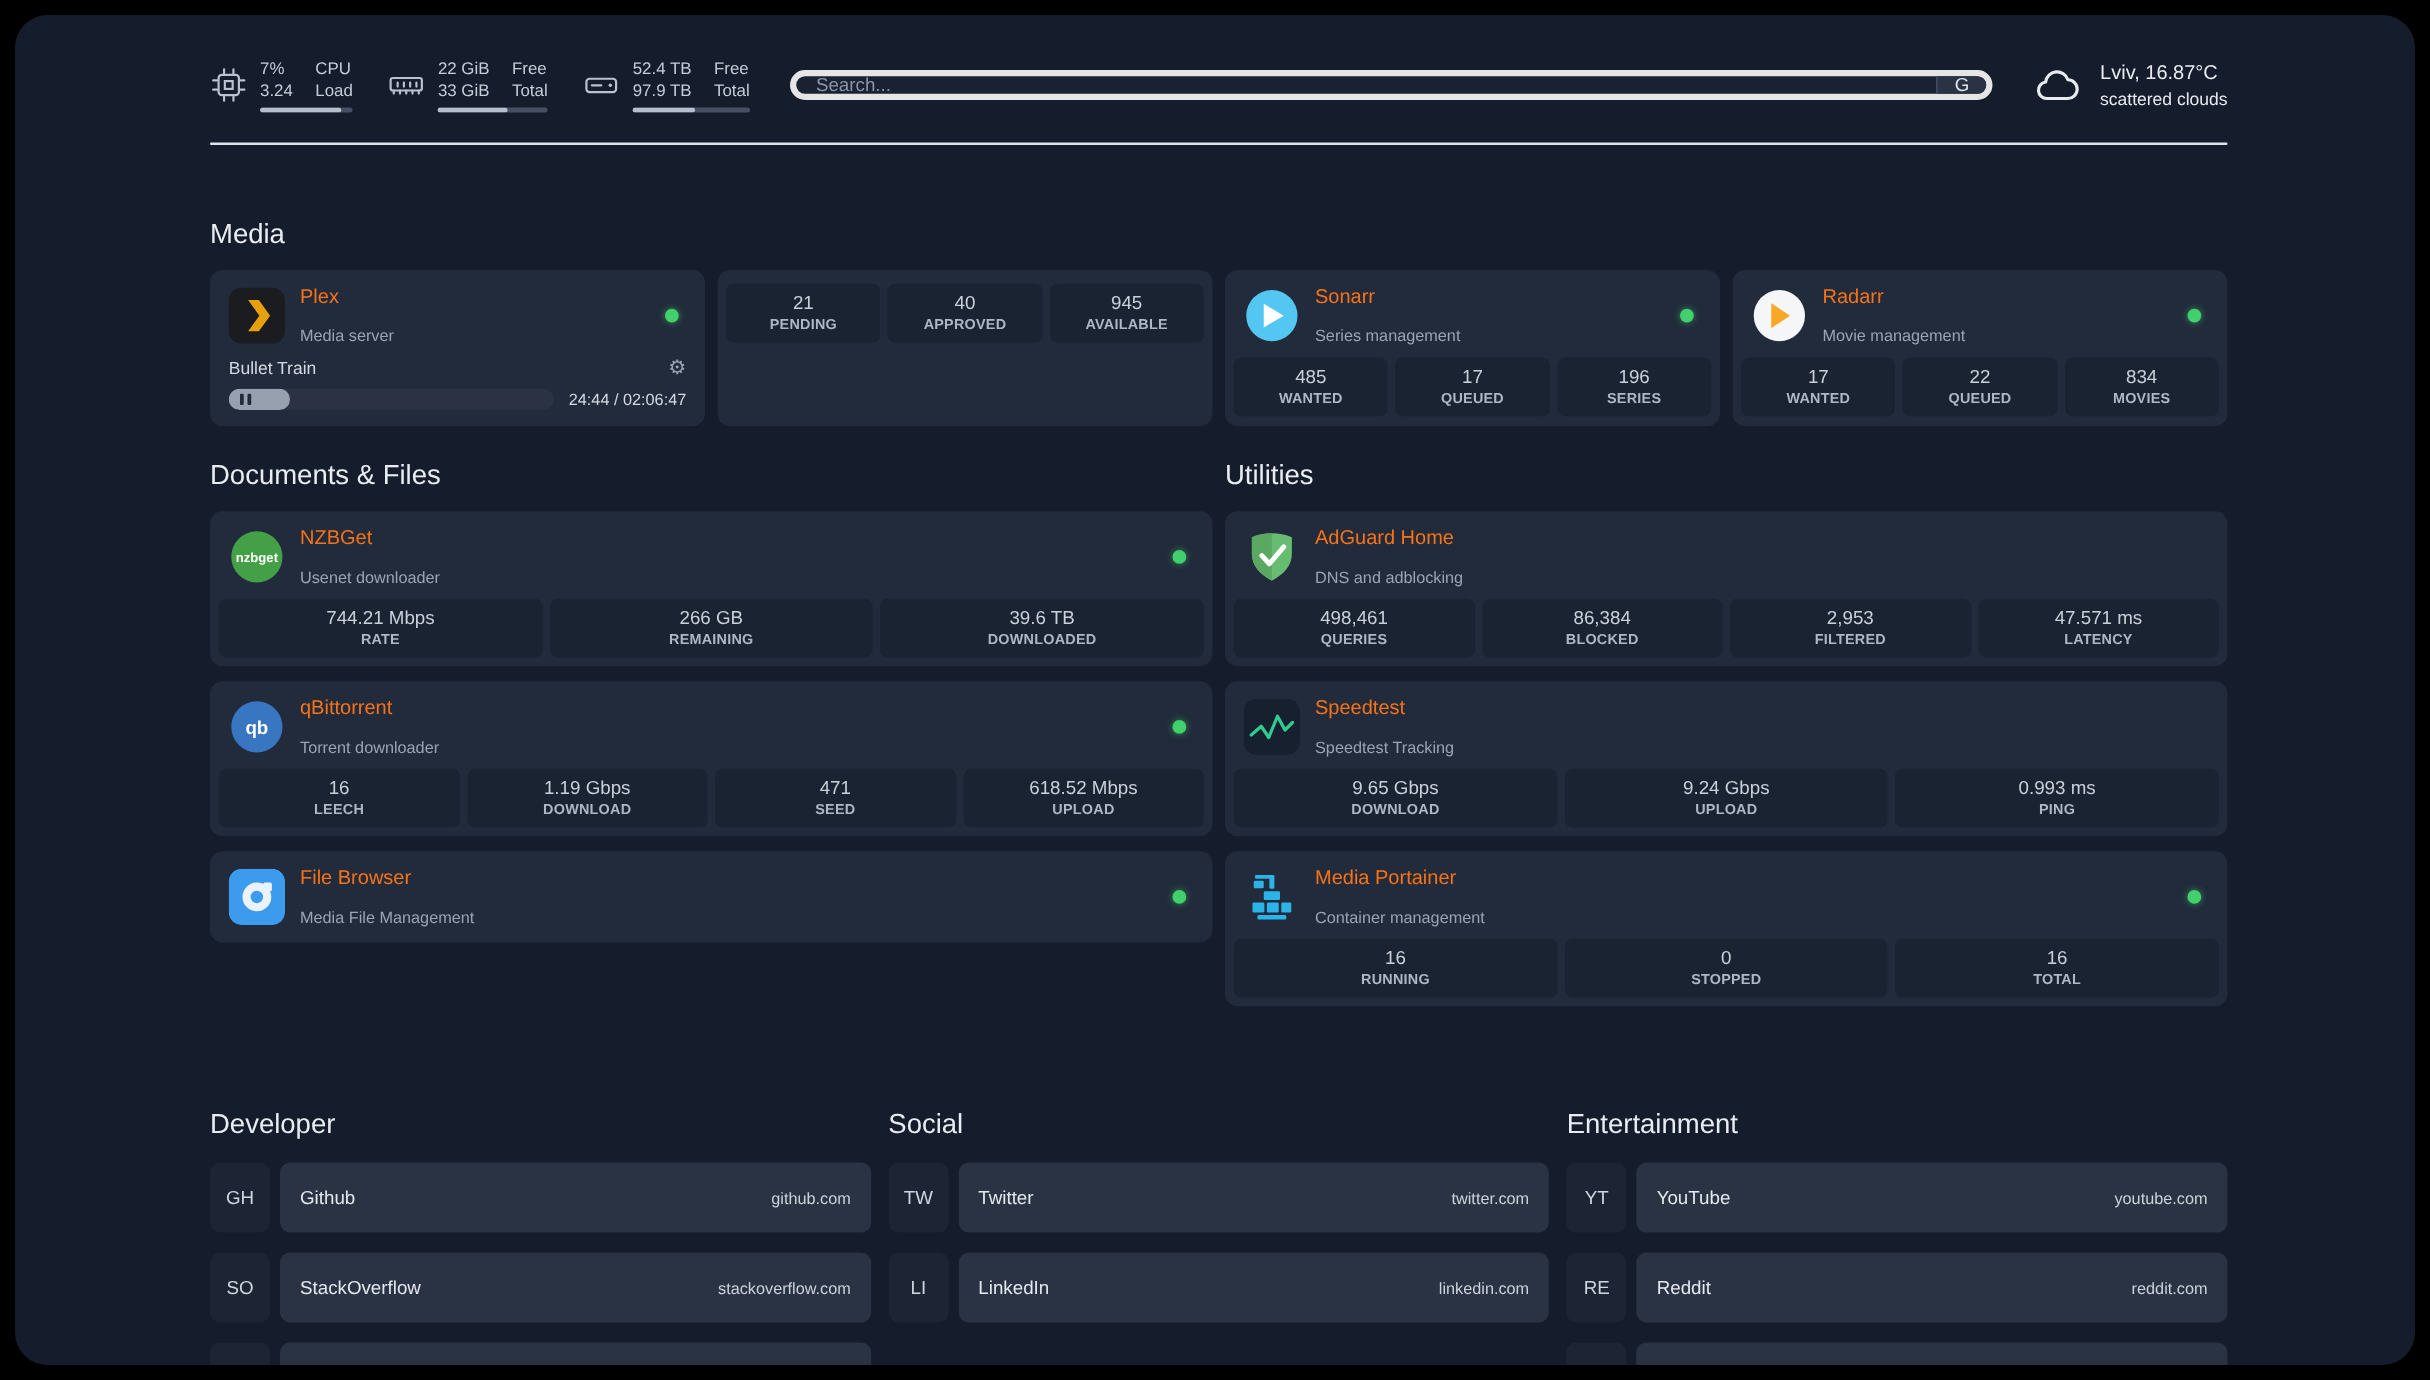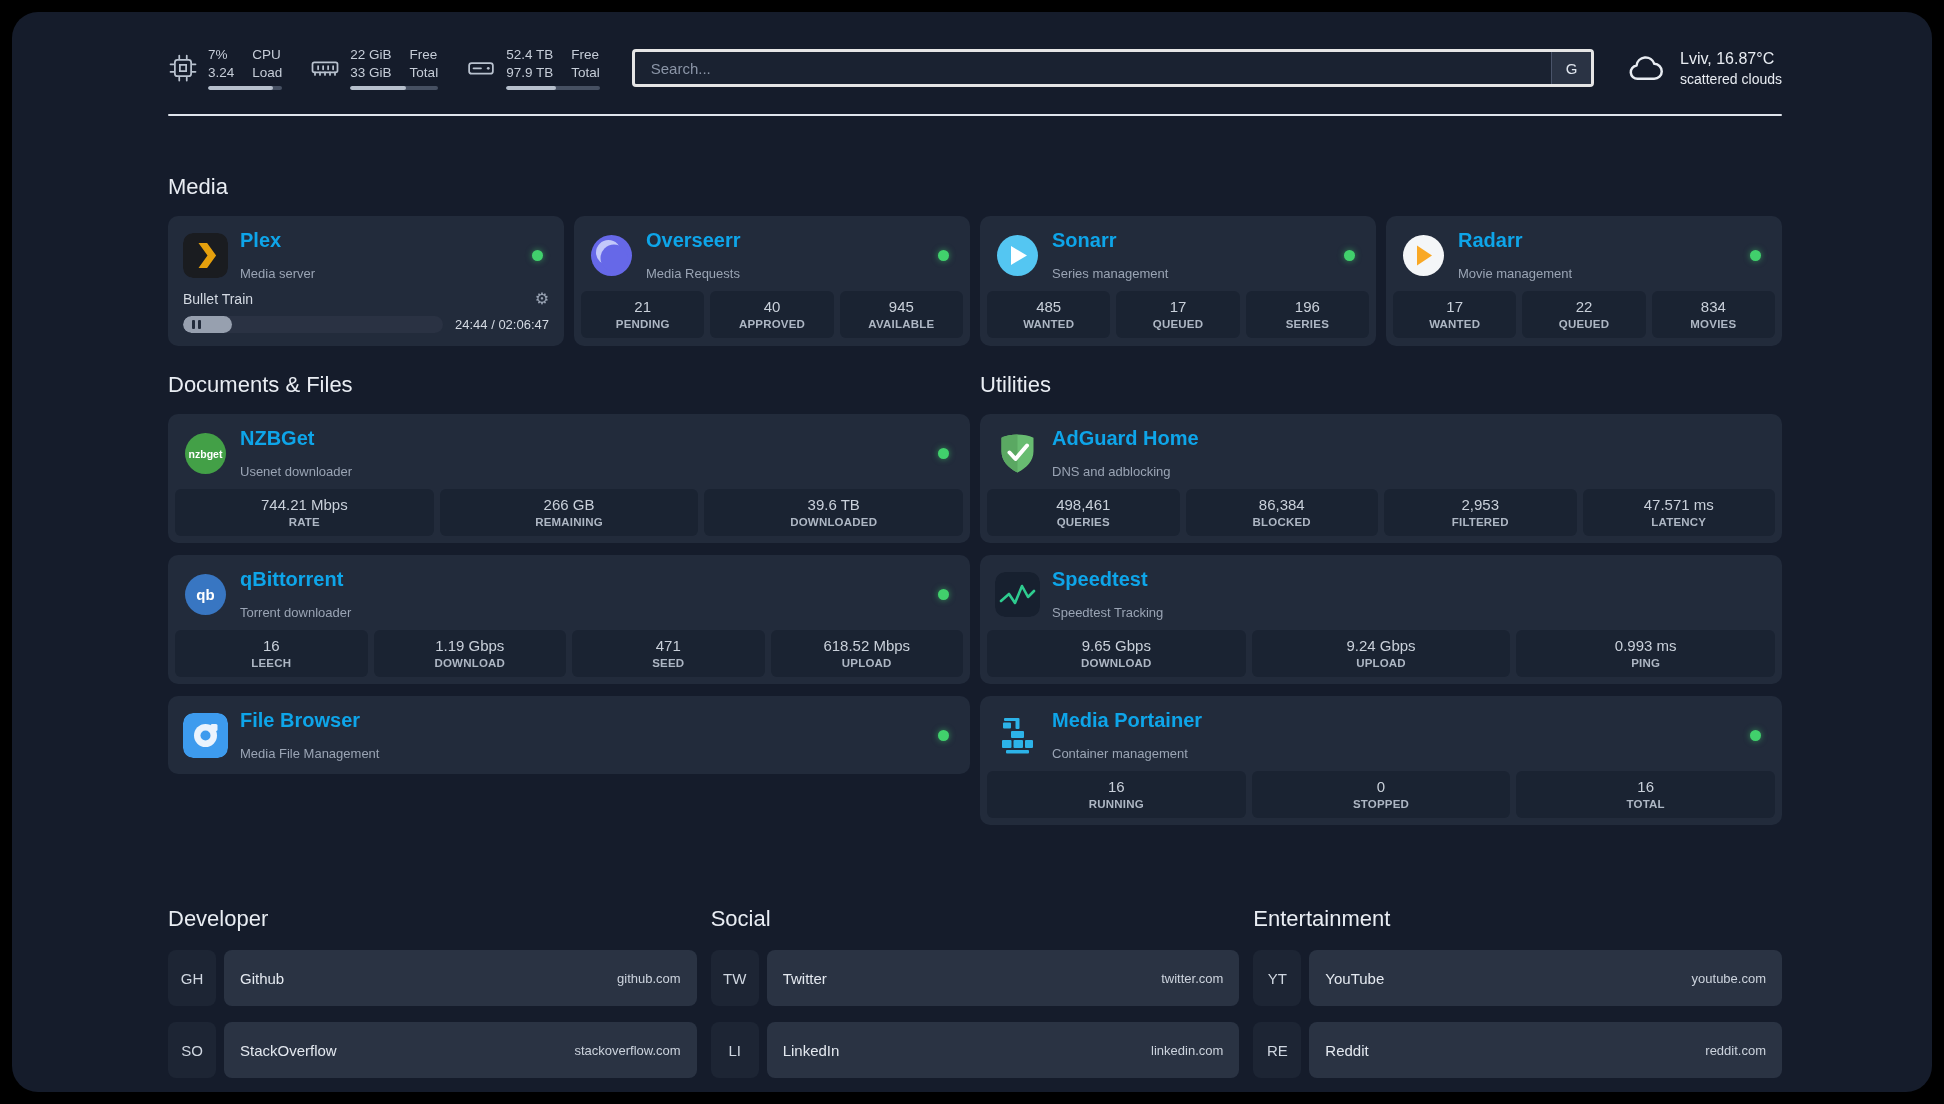--- a/index.html
+++ b/index.html
@@ -21,22 +21,22 @@
   .res-icon { width:30px; height:30px; color:#b9c2cf; flex:none; }
   .res-body { display:flex; flex-direction:column; }
   .res-grid {
     display:grid; grid-template-columns:auto auto; column-gap:18px;
     font-size:13.5px; color:#c6cdd8; line-height:1.35; white-space:nowrap;
   }
   .res-bar { height:4px; background:#465062; border-radius:2px; margin-top:4px; overflow:hidden; }
   .res-fill { height:100%; background:#b6bfcc; border-radius:2px; }
 
   .searchbar {
-    flex:1; display:flex; align-items:center; height:38px; margin:0 28px 0 4px;
-    background:#1a2231; border:3px solid #e5e5e5; border-radius:4px; overflow:hidden;
+    flex:1; display:flex; align-items:center; height:24px; margin:0 28px 0 4px;
+    background:#1a2231; border:5px solid #e5e5e5; border-radius:16px; overflow:hidden;
   }
   .searchbar input {
     flex:1; background:transparent; border:none; outline:none;
     color:#cfd6e0; font-size:15px; padding:0 16px; font-family:inherit;
   }
   .searchbar input::placeholder { color:#8b95a7; }
   .search-provider {
     width:40px; height:100%; display:flex; align-items:center; justify-content:center;
     background:#2a3344; border-left:1px solid #4a546a; color:#e0e6ee; font-size:15px; cursor:pointer;
   }
@@ -49,21 +49,21 @@
 
   
   .section-title { font-size:22px; font-weight:500; color:#e9edf3; margin:0; }
   .title-media { margin-top:58px; }
 
   .media-grid { display:grid; grid-template-columns:repeat(4,1fr); gap:10px; margin-top:16px; }
 
   .card { background:#222b3b; border-radius:10px; padding:7px; cursor:pointer; }
   .card-head { display:flex; align-items:center; gap:12px; padding:6px 8px; }
   .app-icon { width:45px; height:45px; flex:none; border-radius:10px; }
-  .card-name { font-size:20px; color:#0ea5e9;font-weight:bold; }
+  .card-name { font-size:16px; color:#f97316; }
   .card-sub { font-size:13px; color:#9aa4b4; margin-top:14px; }
   .dot {
     width:11px; height:11px; border-radius:50%; background:#41d06c;
     margin-left:auto; margin-right:6px; flex:none; box-shadow:0 0 6px rgba(65,208,108,.6);
   }
 
   .stats { display:flex; gap:6px; margin-top:4px; }
   .stat { flex:1; background:#1a2332; border-radius:6px; text-align:center; padding:7px 4px 8px; }
   .stat-value { font-size:15px; color:#c9d0da; }
   .stat-label { font-size:11.5px; font-weight:700; color:#aeb7c4; margin-top:3px; letter-spacing:.2px; }
@@ -206,32 +206,20 @@
                 <span class="pbar"></span>
                   <span class="pbar"></span>
               </div>
             </div>
             <span class="ptime">24:44 / 02:06:47</span>
           </div>
         </div>
       </div>
 
       <div class="card">
-        <div class="card-head">
-          <svg class="app-icon" viewBox="0 0 45 45">
-            <circle cx="22.5" cy="22.5" r="20.5" fill="#6668e8"></circle>
-            <circle cx="19.5" cy="19.5" r="12.5" fill="#c3c9fa"></circle>
-            <circle cx="25" cy="25" r="13.5" fill="#6668e8"></circle>
-          </svg>
-          <div class="card-titles">
-            <div class="card-name">Overseerr</div>
-            <div class="card-sub">Media Requests</div>
-          </div>
-          <span class="dot"></span>
-        </div>
         <div class="stats">
           <div class="stat">
             <div class="stat-value">21</div>
             <div class="stat-label">PENDING</div>
           </div>
           <div class="stat">
             <div class="stat-value">40</div>
             <div class="stat-label">APPROVED</div>
           </div>
           <div class="stat">

